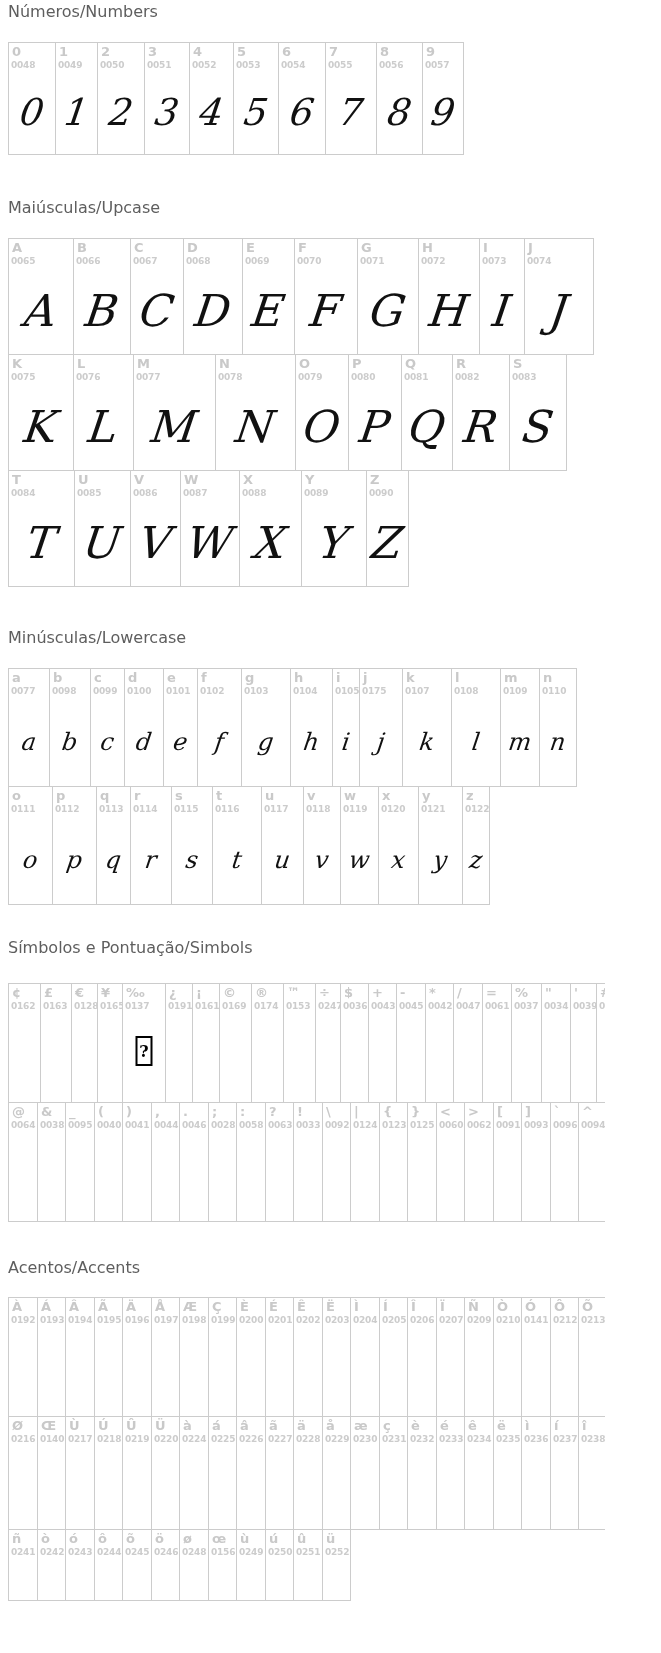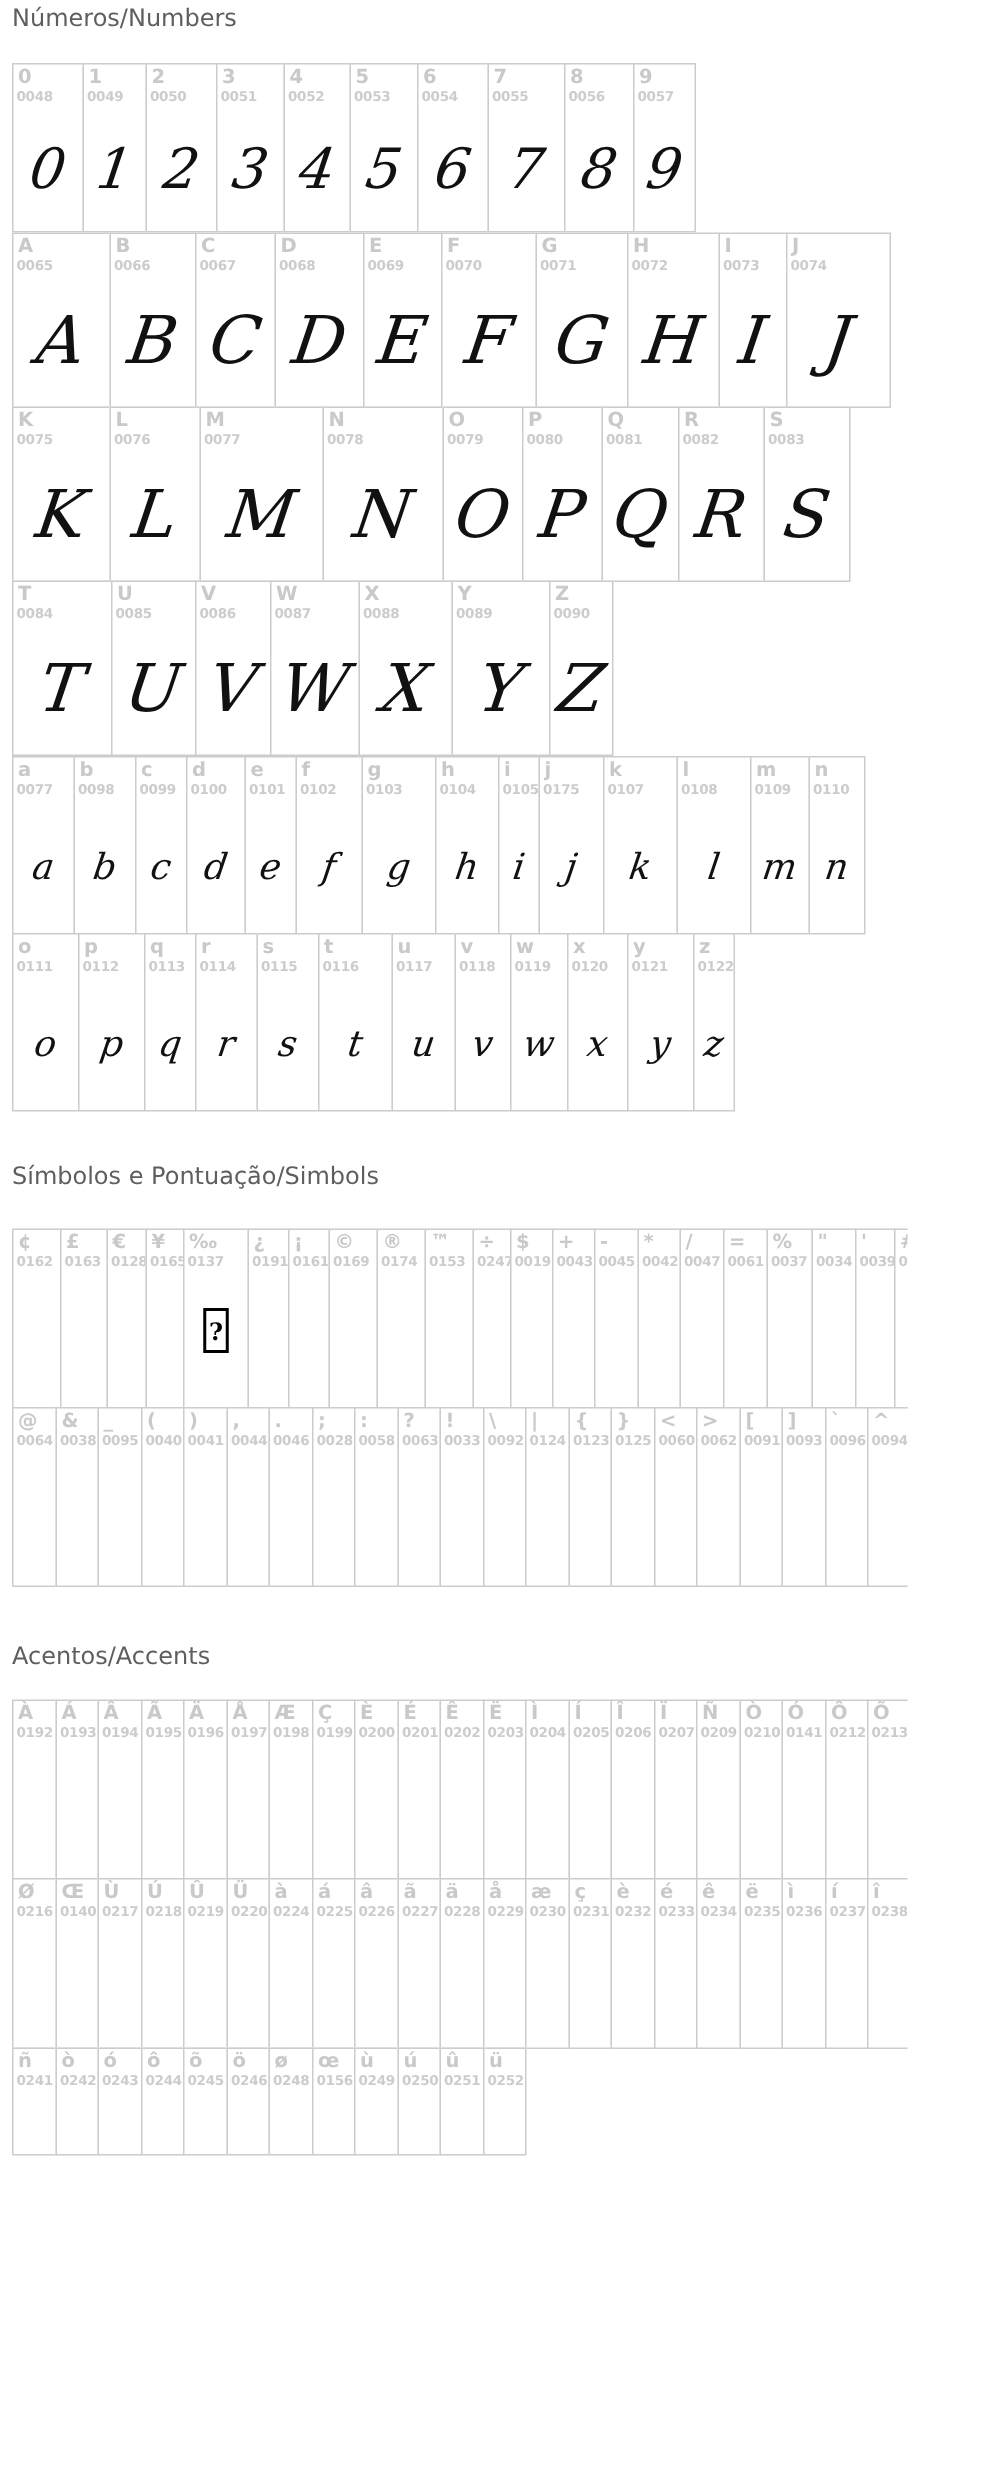--- a/index.html
+++ b/index.html
@@ -108,20 +108,21 @@
           <div class="glyph glyph-numbers">8</div>
         </div>
         <div class="cell" style="width: 42px; height: 113px;">
           <div class="lbl">9</div>
           <div class="code">0057</div>
           <div class="glyph glyph-numbers">9</div>
         </div>
       </div>
     </section>
     <section class="sec sec-upcase">
+      <h2 class="title">Maiúsculas/Upcase</h2>
       <div class="crow crow-upcase">
         <div class="cell" style="width: 66px; height: 117px;">
           <div class="lbl">A</div>
           <div class="code">0065</div>
           <div class="glyph glyph-upcase">A</div>
         </div>
         <div class="cell" style="width: 58px; height: 117px;">
           <div class="lbl">B</div>
           <div class="code">0066</div>
           <div class="glyph glyph-upcase">B</div>
@@ -246,20 +247,21 @@
           <div class="glyph glyph-upcase">Y</div>
         </div>
         <div class="cell" style="width: 43px; height: 117px;">
           <div class="lbl">Z</div>
           <div class="code">0090</div>
           <div class="glyph glyph-upcase">Z</div>
         </div>
       </div>
     </section>
     <section class="sec sec-lowercase">
+      <h2 class="title">Minúsculas/Lowercase</h2>
       <div class="crow crow-lowercase">
         <div class="cell" style="width: 42px; height: 119px;">
           <div class="lbl">a</div>
           <div class="code">0077</div>
           <div class="glyph glyph-lowercase">a</div>
         </div>
         <div class="cell" style="width: 42px; height: 119px;">
           <div class="lbl">b</div>
           <div class="code">0098</div>
           <div class="glyph glyph-lowercase">b</div>
@@ -431,21 +433,21 @@
         <div class="cell" style="width: 33px; height: 120px;">
           <div class="lbl">™</div>
           <div class="code">0153</div>
         </div>
         <div class="cell" style="width: 26px; height: 120px;">
           <div class="lbl">÷</div>
           <div class="code">0247</div>
         </div>
         <div class="cell" style="width: 29px; height: 120px;">
           <div class="lbl">$</div>
-          <div class="code">0019</div>
+          <div class="code">0036</div>
         </div>
         <div class="cell" style="width: 29px; height: 120px;">
           <div class="lbl">+</div>
           <div class="code">0043</div>
         </div>
         <div class="cell" style="width: 30px; height: 120px;">
           <div class="lbl">-</div>
           <div class="code">0045</div>
         </div>
         <div class="cell" style="width: 29px; height: 120px;">

